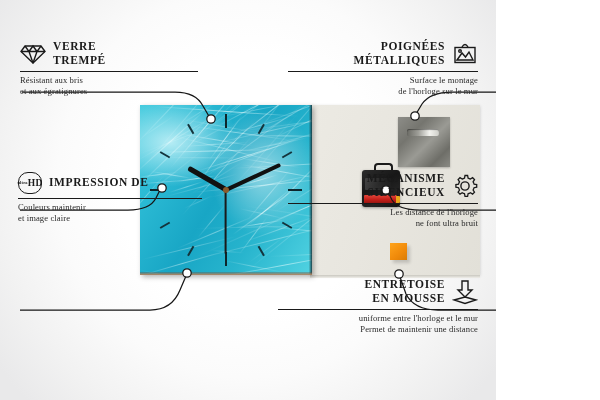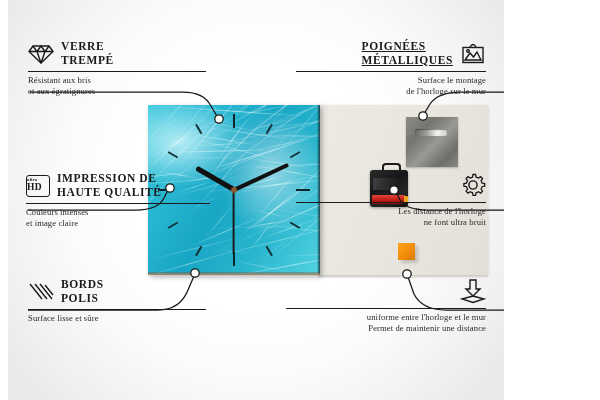--- a/index.html
+++ b/index.html
@@ -8,21 +8,20 @@
     background: #ffffff;
   }
   #page {
     position: relative;
     width: 496px;
     height: 400px;
     overflow: hidden;
     font-family: "Liberation Serif", serif;
     background:
       radial-gradient(ellipse 62% 78% at 50% 46%, #ffffff 0%, #ffffff 42%, #fbfbfb 62%, #f2f2f2 82%, #e9e9ea 100%);
-    margin-left: 8px;
   }
   
   #scene {
     position: absolute;
     left: 140px;
     top: 105px;
     width: 340px;
     height: 170px;
   }
   .panel-back {
@@ -188,42 +187,42 @@
   .co-title {
     font-size: 11.5px;
     font-weight: bold;
     letter-spacing: 0.6px;
     color: #1a1a1a;
     line-height: 1.18;
     text-transform: uppercase;
   }
   .callout.left .co-title { text-align: left; }
   .callout.right .co-head { flex-direction: row; justify-content: flex-end; }
-  .callout.right .co-title { text-align: left; text-decoration: underline; }
+  .callout.right .co-title { text-align: right; }
   .co-rule {
     height: 1px;
     background: #1a1a1a;
     margin: 4px 0 3px 0;
   }
   .co-sub {
     font-size: 8.6px;
     color: #2a2a2a;
     line-height: 1.32;
     letter-spacing: 0.1px;
   }
   .callout.right .co-sub { text-align: right; }
   .ico { flex: 0 0 auto; display: block; }
   svg.ico { stroke: #1a1a1a; fill: none; stroke-width: 1.4; }
   .hd-box {
     width: 22px; height: 20px;
     border: 1.6px solid #1a1a1a;
-    border-radius: 3px;
+    border-radius: 10px;
     display: flex;
-    flex-direction: column;
-    align-items: flex-start;
+    flex-direction: row;
+    align-items: center;
     justify-content: center;
     line-height: 1;
   }
   .hd-ultra { font-size: 4.4px; font-weight: bold; letter-spacing: .2px; color:#1a1a1a; }
   .hd-hd { font-size: 9.5px; font-weight: bold; letter-spacing: .3px; color:#1a1a1a; margin-top: .5px;}
   #wires { position: absolute; left: 0; top: 0; width: 600px; height: 400px; pointer-events: none; }
   #wires path { fill: none; stroke: #161616; stroke-width: 1.25; }
   #wires circle { fill: #ffffff; stroke: #161616; stroke-width: 1.25; }
 </style>
 </head>
@@ -425,45 +424,29 @@
   </div>
 
   <div class="callout left" style="left:18px; top:172px; width:184px;">
     <div class="co-head">
       <div class="hd-box ico">
         <span class="hd-ultra">ultra</span>
         <span class="hd-hd">HD</span>
       </div>
       <div class="co-title">
         <div>IMPRESSION DE</div>
-        <div>HAUTE QUALITÉ</div>
       </div>
     </div>
     <div class="co-rule"></div>
     <div class="co-sub">
-      <div>Couleurs intenses</div>
+      <div>Couleurs maintenir</div>
       <div>et image claire</div>
     </div>
   </div>
 
-  <div class="callout left" style="left:20px; top:278px; width:178px;">
-    <div class="co-head">
-      <svg class="ico" width="26" height="20" viewBox="0 0 26 20">
-        <path d="M2,2 L14,17 M7,2 L19,17 M12,2 L24,17 M17,3 L25,13"></path>
-      </svg>
-      <div class="co-title">
-        <div>BORDS</div>
-        <div>POLIS</div>
-      </div>
-    </div>
-    <div class="co-rule"></div>
-    <div class="co-sub">
-      <div>Surface lisse et sûre</div>
-    </div>
-  </div>
 
   <div class="callout right" style="right:18px; top:40px; width:190px;">
     <div class="co-head">
       <div class="co-title">
         <div>POIGNÉES</div>
         <div>MÉTALLIQUES</div>
       </div>
       <svg class="ico" width="26" height="24" viewBox="0 0 26 24">
         <path d="M10,5 Q13,0 16,5"></path>
         <rect x="3" y="5.5" width="20" height="15"></rect>
@@ -473,34 +456,42 @@
     </div>
     <div class="co-rule"></div>
     <div class="co-sub">
       <div>Surface le montage</div>
       <div>de l'horloge sur le mur</div>
     </div>
   </div>
 
   <div class="callout right" style="right:18px; top:172px; width:190px;">
     <div class="co-head">
+      <div class="co-title">
+        <div>MÉCANISME</div>
+        <div>SILENCIEUX</div>
+      </div>
       <svg class="ico" width="26" height="26" viewBox="0 0 26 26">
         <path d="M13,2.5 l2.6,0 l.5,2.6 a8,8 0 0 1 2.3,1.0 l2.2,-1.4 l1.9,1.9 l-1.4,2.2 a8,8 0 0 1 1.0,2.3 l2.6,.5 l0,2.6 l-2.6,.5 a8,8 0 0 1 -1.0,2.3 l1.4,2.2 l-1.9,1.9 l-2.2,-1.4 a8,8 0 0 1 -2.3,1.0 l-.5,2.6 l-2.6,0 l-.5,-2.6 a8,8 0 0 1 -2.3,-1.0 l-2.2,1.4 l-1.9,-1.9 l1.4,-2.2 a8,8 0 0 1 -1.0,-2.3 l-2.6,-.5 l0,-2.6 l2.6,-.5 a8,8 0 0 1 1.0,-2.3 l-1.4,-2.2 l1.9,-1.9 l2.2,1.4 a8,8 0 0 1 2.3,-1.0 Z" stroke-width="1.3"></path>
         <circle cx="13" cy="13" r="4.1"></circle>
       </svg>
     </div>
     <div class="co-rule"></div>
     <div class="co-sub">
       <div>Les distance de l'horloge</div>
       <div>ne font ultra bruit</div>
     </div>
   </div>
 
   <div class="callout right" style="right:18px; top:278px; width:200px;">
     <div class="co-head">
+      <div class="co-title">
+        <div>ENTRETOISE</div>
+        <div>EN MOUSSE</div>
+      </div>
       <svg class="ico" width="26" height="26" viewBox="0 0 26 26">
         <path d="M10,2 H16 V11 H20 L13,18 L6,11 H10 Z"></path>
         <path d="M13,18 L24,21 L13,24.5 L2,21 Z"></path>
       </svg>
     </div>
     <div class="co-rule"></div>
     <div class="co-sub">
       <div>uniforme entre l'horloge et le mur</div>
       <div>Permet de maintenir une distance</div>
     </div>

